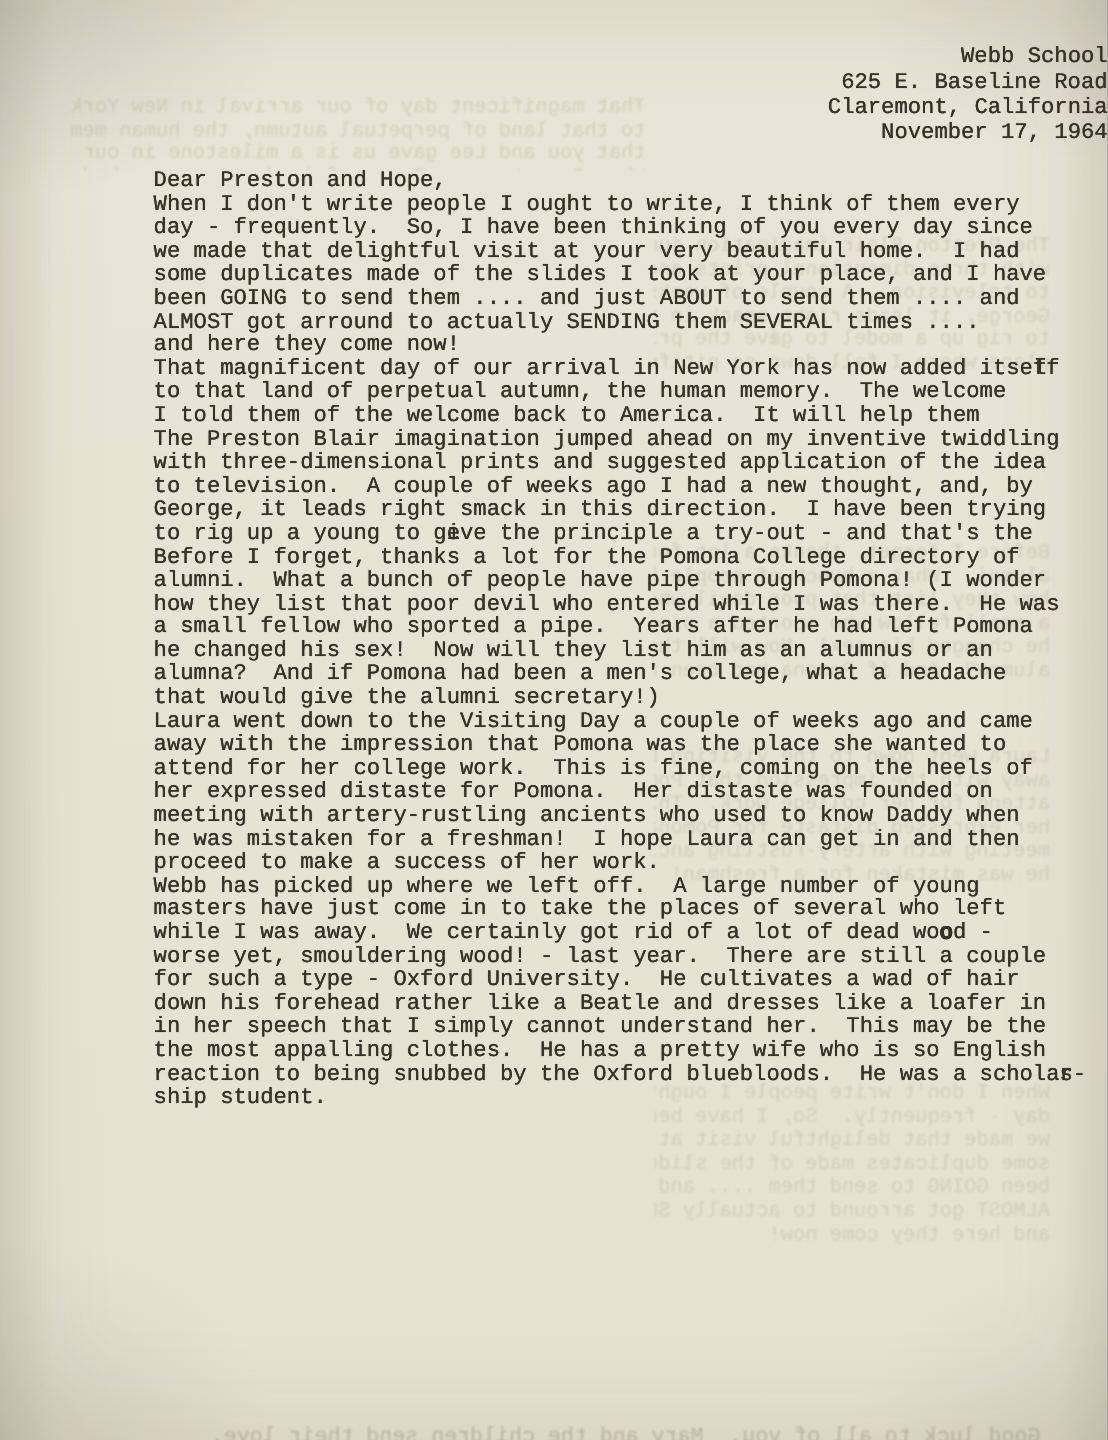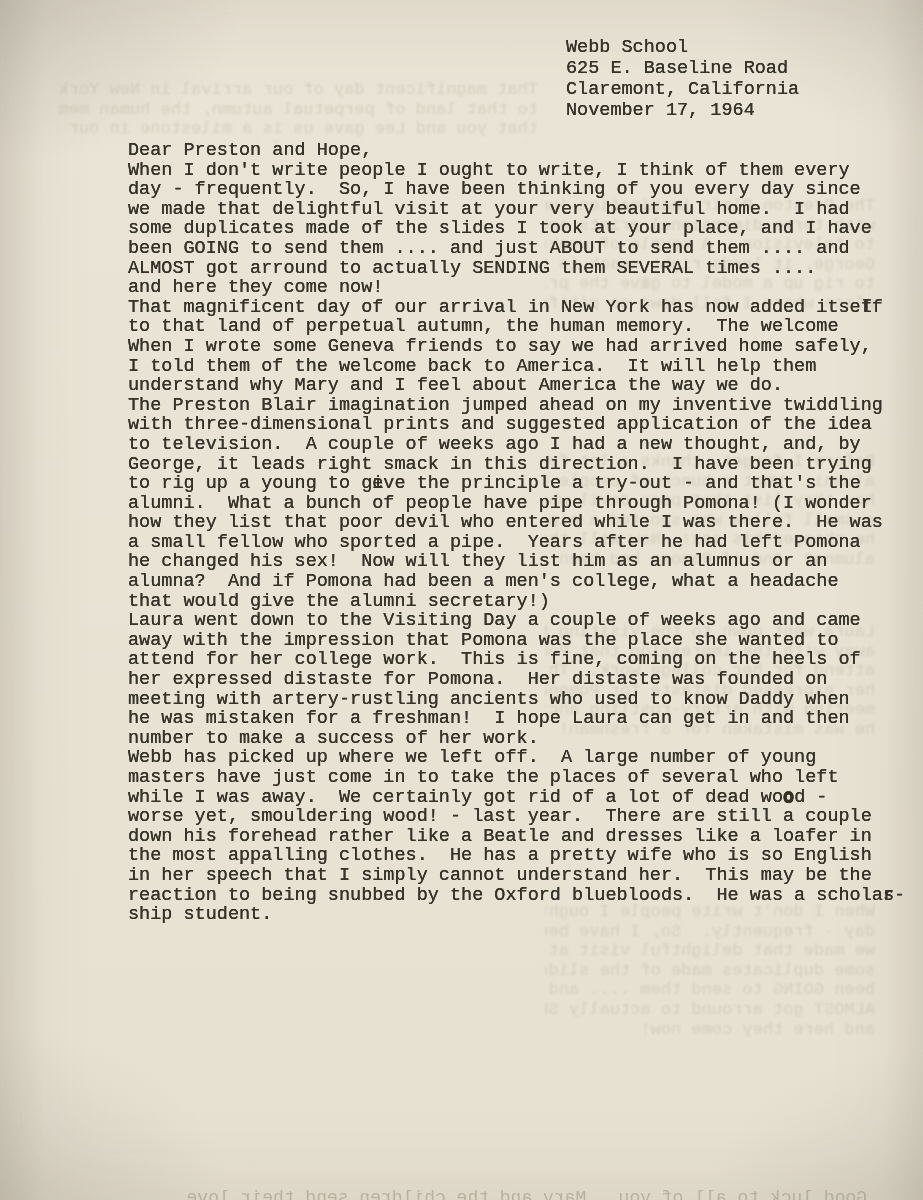--- a/index.html
+++ b/index.html
@@ -24,21 +24,21 @@
   }
   .letter { position: relative; z-index: 2; }
   .line {
     white-space: pre;
     font-size: 18.5px;
     line-height: 19.6px;
     text-shadow: 0 0 0.6px rgba(54,50,41,0.85), 0 0 0.3px rgba(54,50,41,0.6);
   }
   .header-block {
     padding-top: 37px;
-    margin-left: 566px;
+    text-align: right;
   }
   .header-block .line { line-height: 21px; }
   .body-block { margin-left: 128px; margin-right: 12px; }
   .salutation-row { margin-top: 20px; }
   .paragraph { }
   .u { text-underline-offset: 3px; }
   .ov { position: relative; display: inline-block; }
   .ov .o2 { position: absolute; left: 0; top: 0; }
   .blot {
     text-shadow:
@@ -146,59 +146,59 @@
           <div class="line"><span>we made that delightful visit at your very beautiful home.  I had</span></div>
           <div class="line"><span>some duplicates made of the slides I took at your place, and I have</span></div>
           <div class="line"><span>been GOING to send them .... and just ABOUT to send them .... and</span></div>
           <div class="line"><span>ALMOST got arround to actually SENDING them SEVERAL times ....</span></div>
           <div class="line"><span>and here they come now!</span></div>
         </div>
 
       <div class="paragraph">
           <div class="line"><span>That magnificent day of our arrival in New York has now added itse</span><span class="ov"><span>l</span><span class="o2">f</span></span><span>f</span></div>
           <div class="line"><span>to that land of perpetual autumn, the human memory.  The welcome</span></div>
-          <div class="line"><span>When I wrote some Geneva friends to say we had arrived home safely,</span></div>
           <div class="line"><span>I told them of the welcome back to America.  It will help them</span></div>
-          <div class="line"><span>understand why Mary and I feel about America the way we do.</span></div>
         </div>
 
       <div class="paragraph">
           <div class="line"><span>The Preston Blair imagination jumped ahead on my inventive twiddling</span></div>
           <div class="line"><span>with three-dimensional prints and suggested application of the idea</span></div>
           <div class="line"><span>to television.  A couple of weeks ago I had a new thought, and, by</span></div>
           <div class="line"><span>George, it leads right smack in this direction.  I have been trying</span></div>
           <div class="line"><span>to rig up a young to g</span><span class="ov"><span>i</span><span class="o2">e</span></span><span>ve the principle a try-out - and that's the</span></div>
         </div>
 
       <div class="paragraph">
+          <div class="line"><span>Before I forget, thanks a lot for the Pomona College directory of</span></div>
           <div class="line"><span>alumni.  What a bunch of people have pipe through Pomona! (I wonder</span></div>
           <div class="line"><span>how they list that poor devil who entered while I was there.  He was</span></div>
           <div class="line"><span>a small fellow who sported a pipe.  Years after he had left Pomona</span></div>
           <div class="line"><span>he changed his sex!  Now will they list him as an alumnus or an</span></div>
           <div class="line"><span>alumna?  And if Pomona had been a men's college, what a headache</span></div>
           <div class="line"><span>that would give the alumni secretary!)</span></div>
         </div>
 
       <div class="paragraph">
           <div class="line"><span>Laura went down to the Visiting Day a couple of weeks ago and came</span></div>
           <div class="line"><span>away with the impression that Pomona was the place she wanted to</span></div>
           <div class="line"><span>attend for her college work.  This is fine, coming on the heels of</span></div>
           <div class="line"><span>her expressed distaste for Pomona.  Her distaste was founded on</span></div>
           <div class="line"><span>meeting with artery-rustling ancients who used to know Daddy when</span></div>
           <div class="line"><span>he was mistaken for a freshman!  I hope Laura can </span><span class="u">get in </span><span>and then</span></div>
-          <div class="line"><span>number to make a success of her work.</span></div>
+          <div class="line"><span>proceed to make a success of her work.</span></div>
         </div>
 
       <div class="paragraph">
           <div class="line"><span>Webb has picked up where we left off.  A large number of young</span></div>
           <div class="line"><span>masters have just come in to take the places of several who left</span></div>
           <div class="line"><span>while I was away.  We certainly got rid of a lot of dead wo</span><span class="blot">o</span><span>d -</span></div>
           <div class="line"><span>worse yet, smouldering wood! - last year.  There are still a couple</span></div>
+          <div class="line"><span>for such a type - Oxford University.  He cultivates a wad of hair</span></div>
           <div class="line"><span>down his forehead rather like a Beatle and dresses like a loafer in</span></div>
+          <div class="line"><span>in her speech that I simply cannot understand her.  This may be the</span></div>
           <div class="line"><span>the most appalling clothes.  He has a pretty wife who is so English</span></div>
-          <div class="line"><span>in her speech that I simply cannot understand her.  This may be the</span></div>
           <div class="line"><span>reaction to being snubbed by the Oxford bluebloods.  He was a schola</span><span class="ov"><span>r</span><span class="o2">s</span></span><span>-</span></div>
           <div class="line"><span>ship student.</span></div>
         </div>
 
     </div>
   </div>
 </div>
 
 </body></html>

